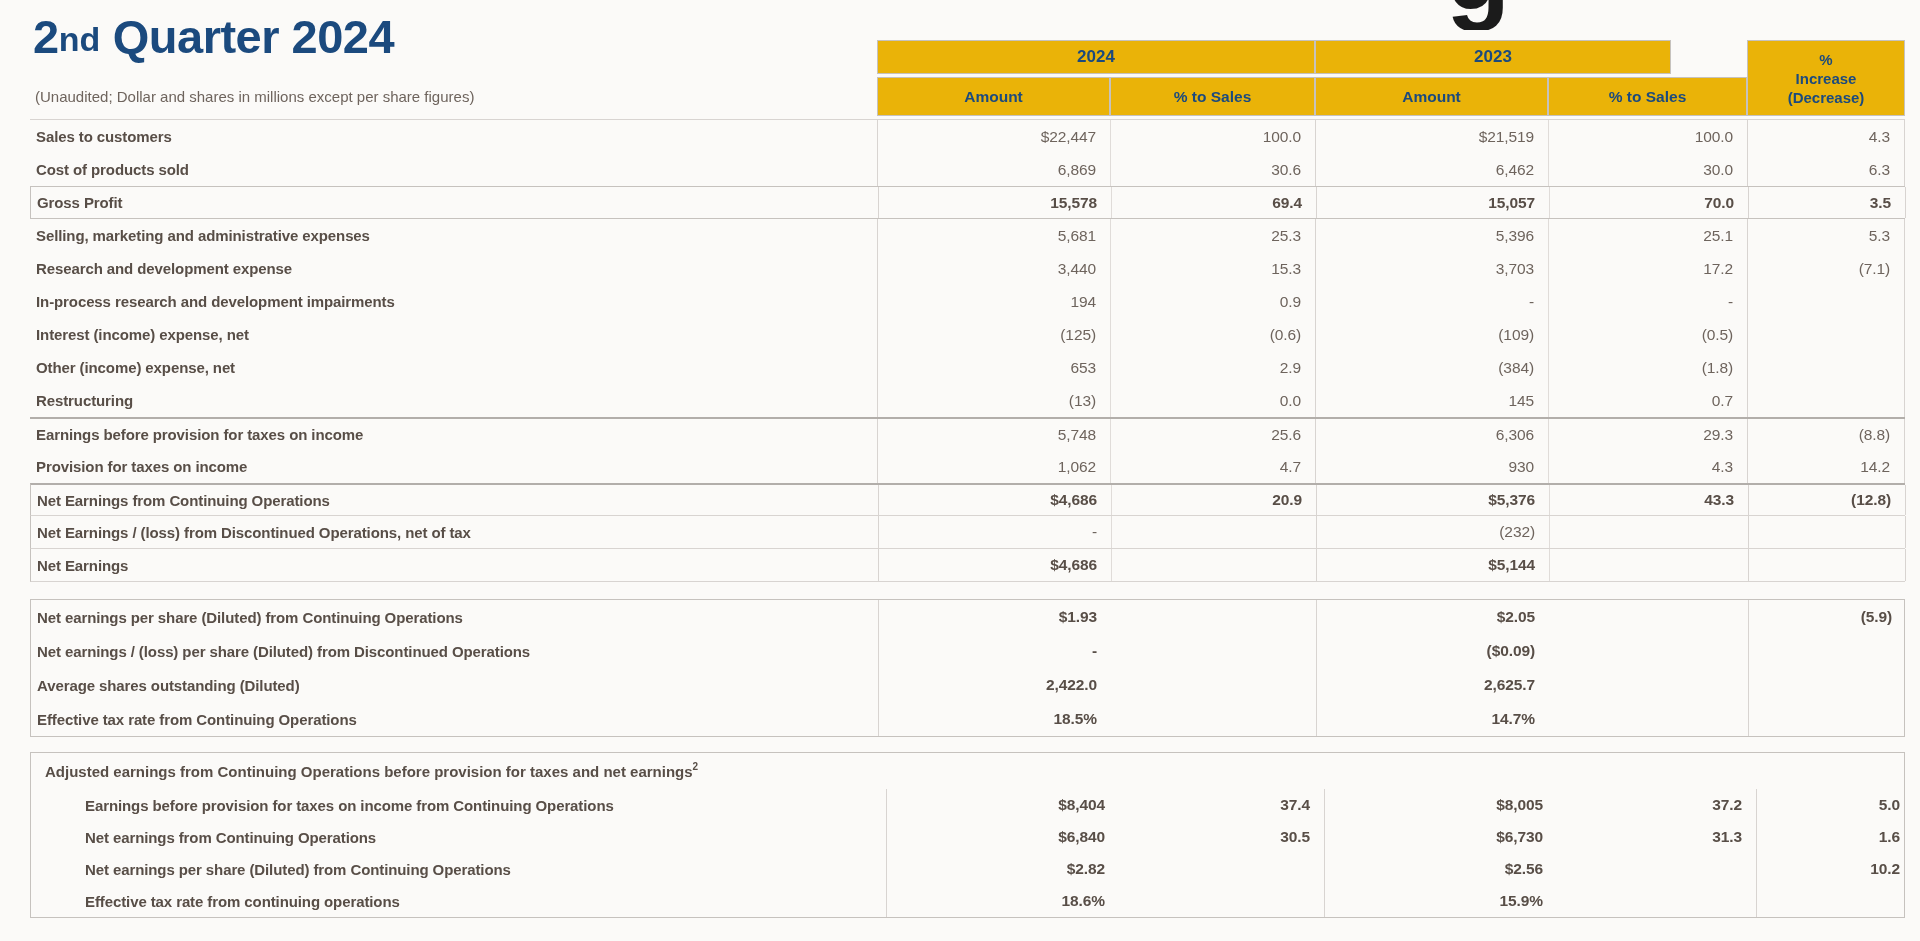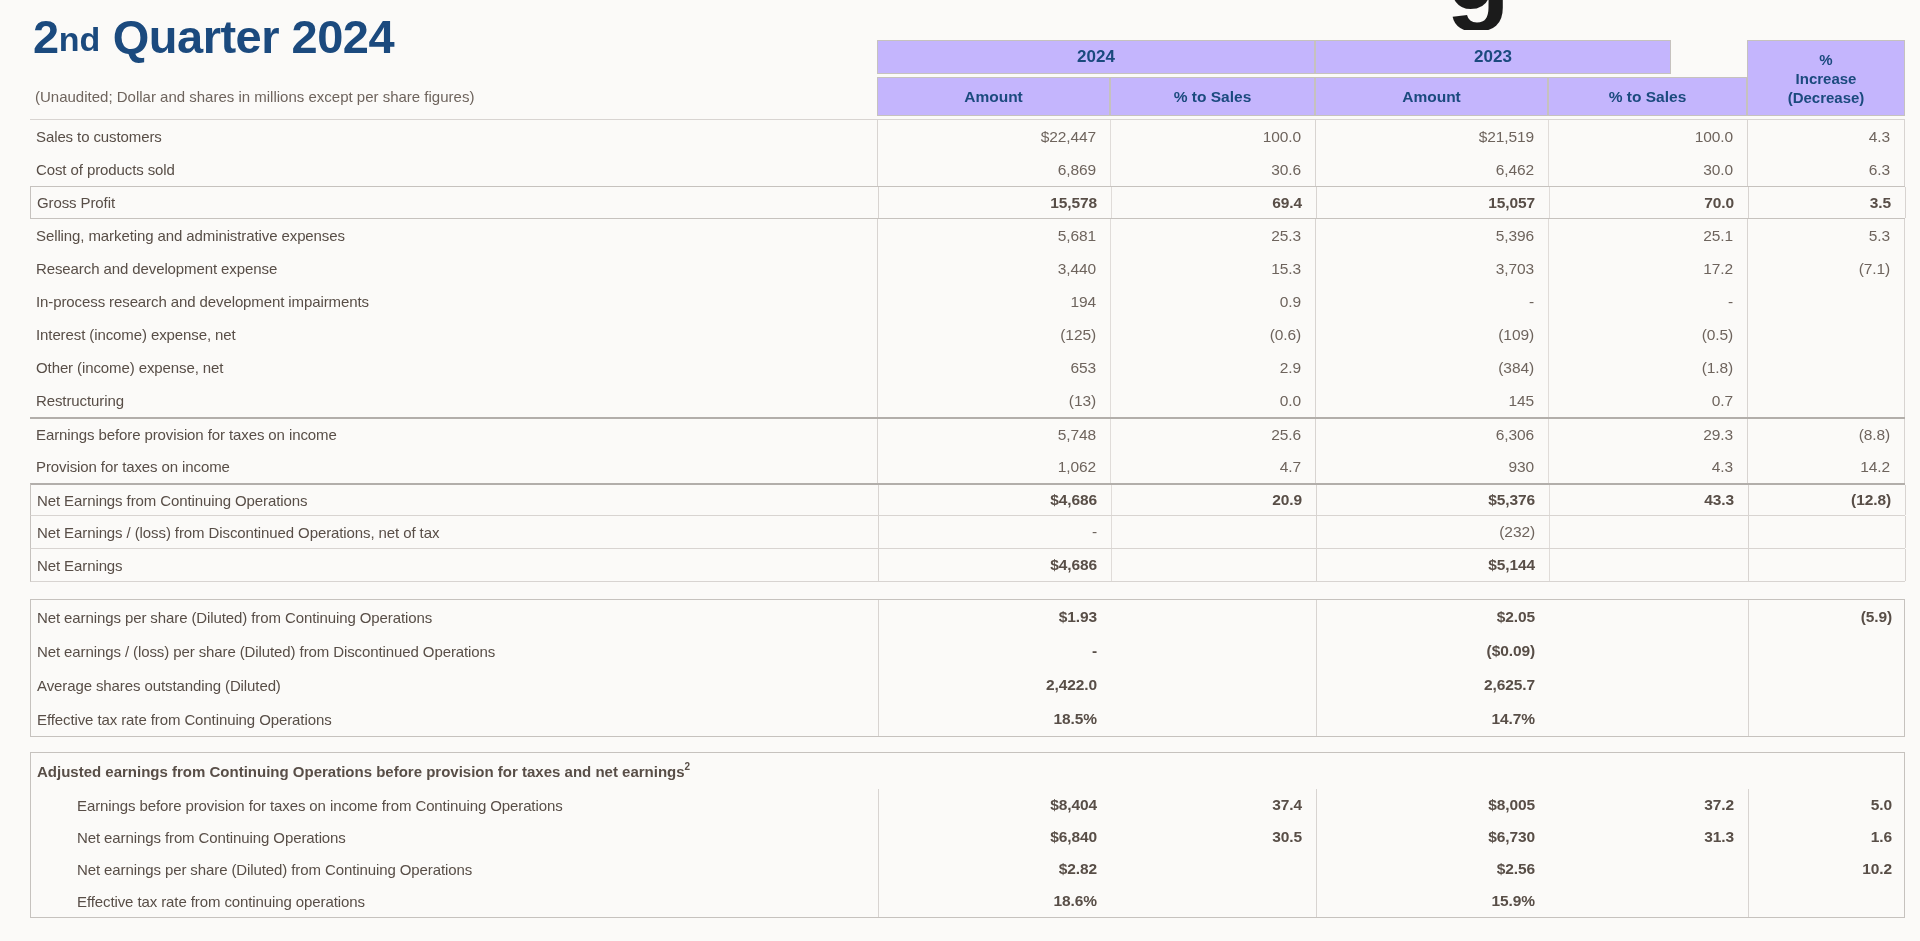--- a/index.html
+++ b/index.html
@@ -14,44 +14,44 @@
   .title{position:absolute;left:33px;top:8px;color:var(--navy);font-weight:bold;
          font-size:47px;letter-spacing:-0.5px;line-height:58px;}
   .title .sup{font-size:34px;vertical-align:top;position:relative;top:2px;letter-spacing:0;}
   .subtitle{position:absolute;left:35px;top:88px;font-size:15px;color:var(--val);}
 
   
   .clip-glyph{position:absolute;left:1446px;top:0;width:80px;height:30px;overflow:hidden;}
   .clip-glyph span{display:block;margin-top:-86px;font-size:105px;font-weight:bold;color:var(--blk);}
 
   
-  .hcell{position:absolute;box-sizing:border-box;border:1px solid var(--bm);background:#c4b5fd;
+  .hcell{position:absolute;box-sizing:border-box;border:1px solid var(--bm);background:#eab308;
          color:var(--navy);font-weight:bold;display:flex;align-items:center;justify-content:center;
          text-align:center;}
   .h-y24{left:877px;top:40px;width:438px;height:34px;font-size:17px;}
   .h-y23{left:1315px;top:40px;width:356px;height:34px;font-size:17px;}
   .h-inc{left:1747px;top:40px;width:158px;height:76px;font-size:15px;line-height:19px;}
   .h-a24{left:877px;top:77px;width:233px;height:39px;font-size:15.5px;}
   .h-p24{left:1110px;top:77px;width:205px;height:39px;font-size:15.5px;}
   .h-a23{left:1315px;top:77px;width:233px;height:39px;font-size:15.5px;}
   .h-p23{left:1548px;top:77px;width:199px;height:39px;font-size:15.5px;}
 
   
   .sec{position:absolute;left:30px;width:1875px;box-sizing:border-box;}
   .sec-main{top:119px;border-top:1px solid var(--bl);}
   .sec-pershare{top:599px;border:1px solid var(--bm);}
-  .sec-adjusted{top:752px;border:1px solid var(--bm);}
+  .sec-adjusted{top:752px;border:1px solid var(--bm);padding-left:8px;}
 
   .row{display:grid;grid-template-columns:847px 233px 205px 233px 199px 158px;
        height:33px;box-sizing:border-box;align-items:center;}
   .sec-pershare .row{height:34px;}
   .sec-adjusted .row{height:32px;}
   .c{box-sizing:border-box;height:100%;display:flex;align-items:center;font-size:15.5px;
      color:var(--val);letter-spacing:-0.1px;}
-  .c.label{padding-left:6px;color:var(--lbl);font-weight:normal;font-size:15px;}
+  .c.label{padding-left:6px;color:var(--lbl);font-weight:bold;font-size:15px;}
   .c.num{justify-content:flex-end;padding-right:14px;}
   .row.em .c.num{font-weight:bold;color:var(--lbl);text-align:right;}
 
   
   .c.a24,.c.a23,.c.inc{border-left:1px solid var(--bl);}
   .c.inc{border-right:1px solid var(--bl);}
   .sec-main .c.p24,.sec-main .c.p23{border-left:1px solid #e0dcd9;padding-left:6px;}
   .sec-pershare .c.inc,.sec-adjusted .c.inc{border-right:none;}
 
   

